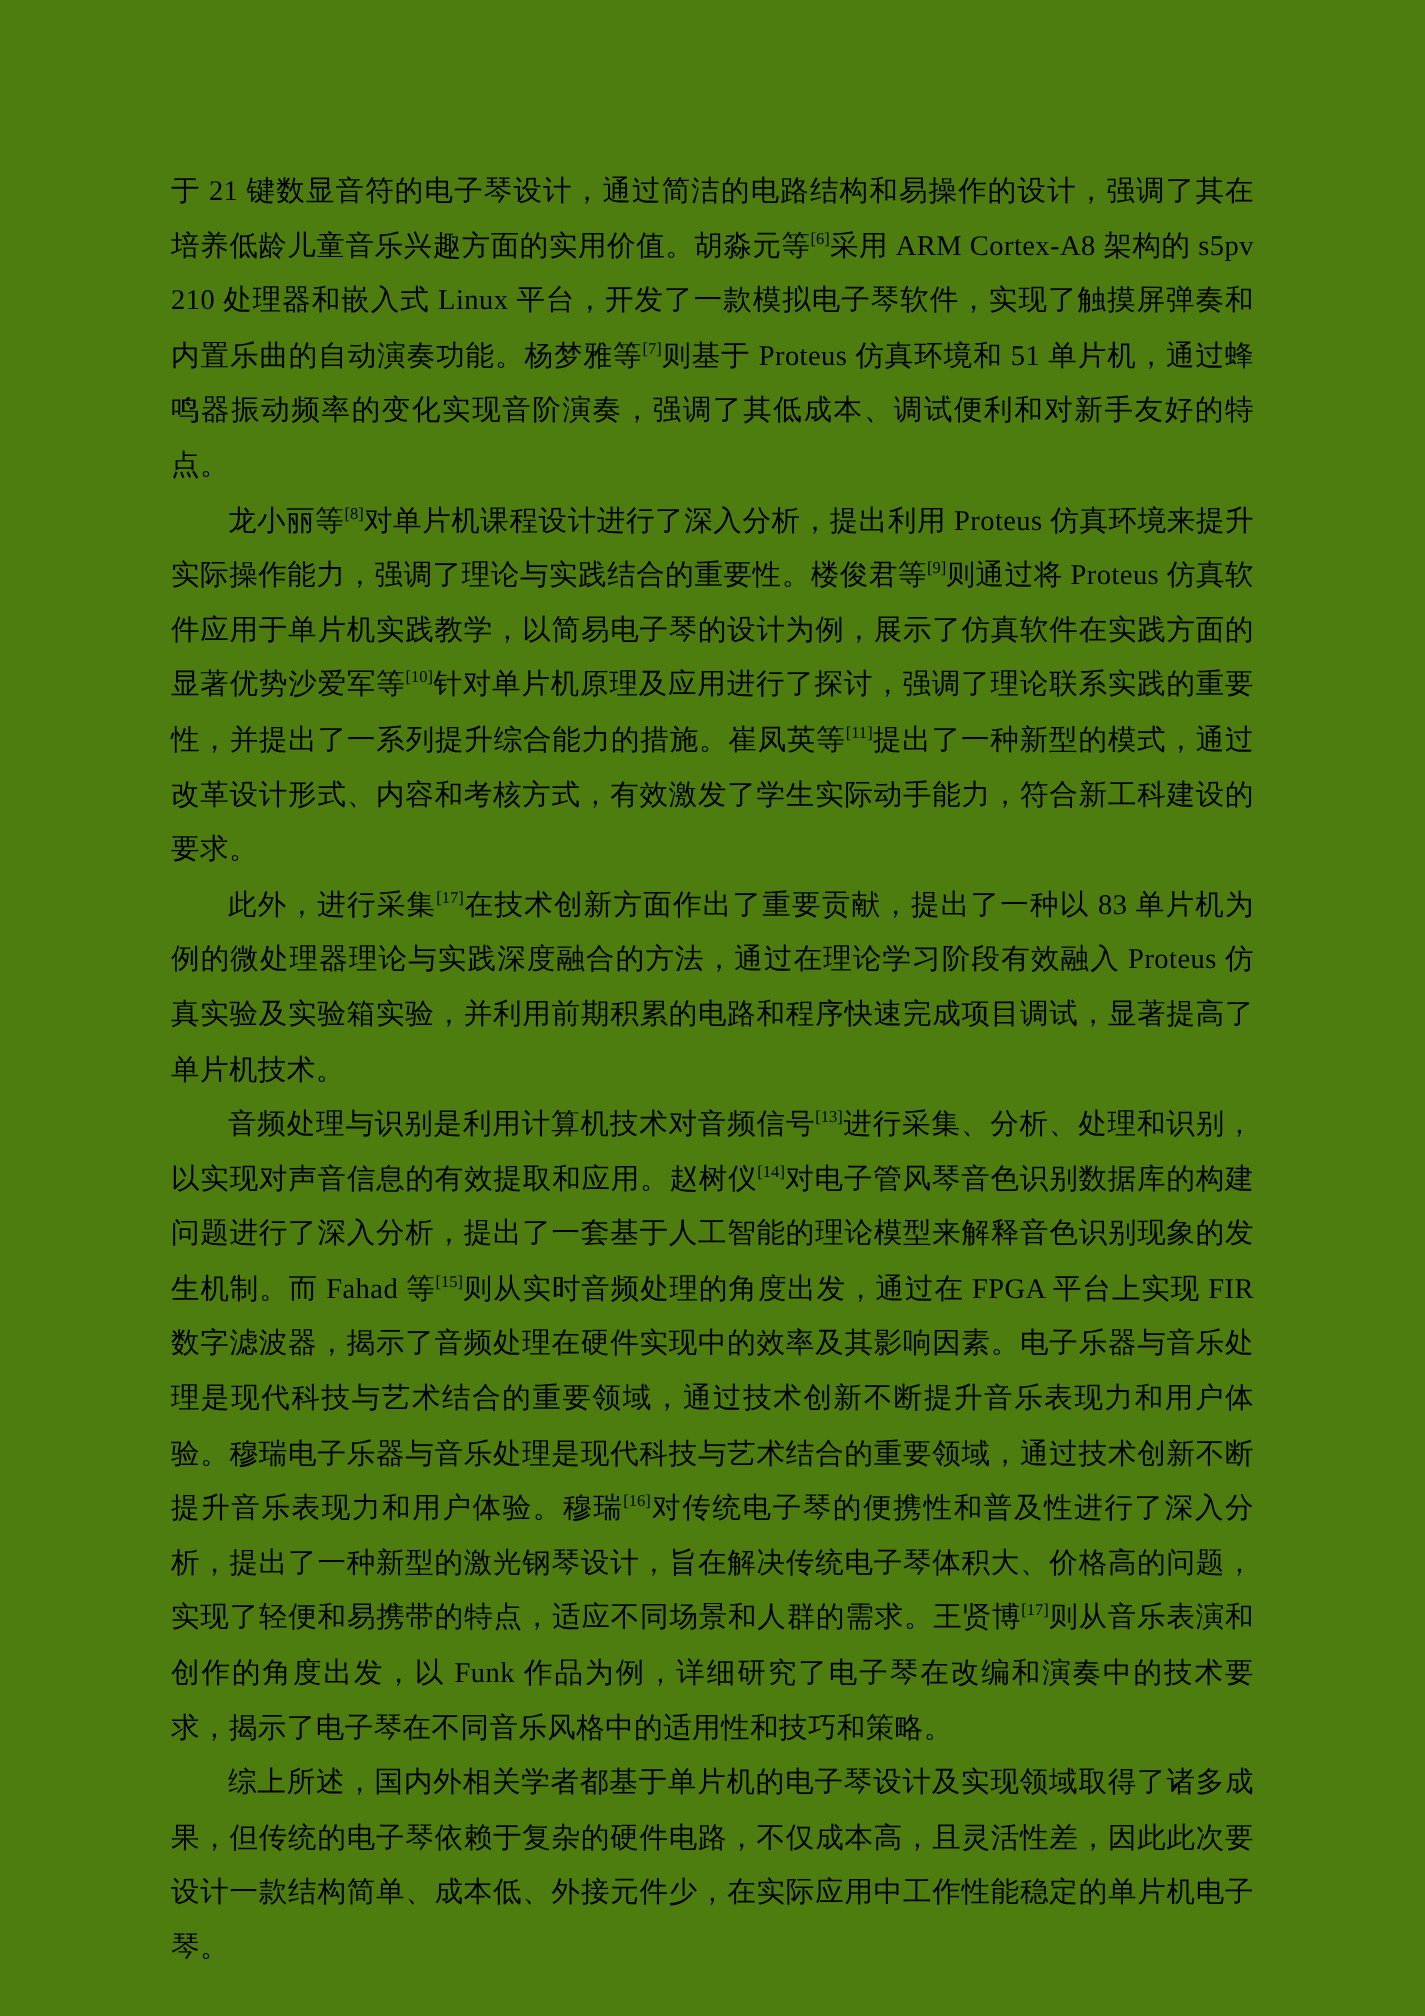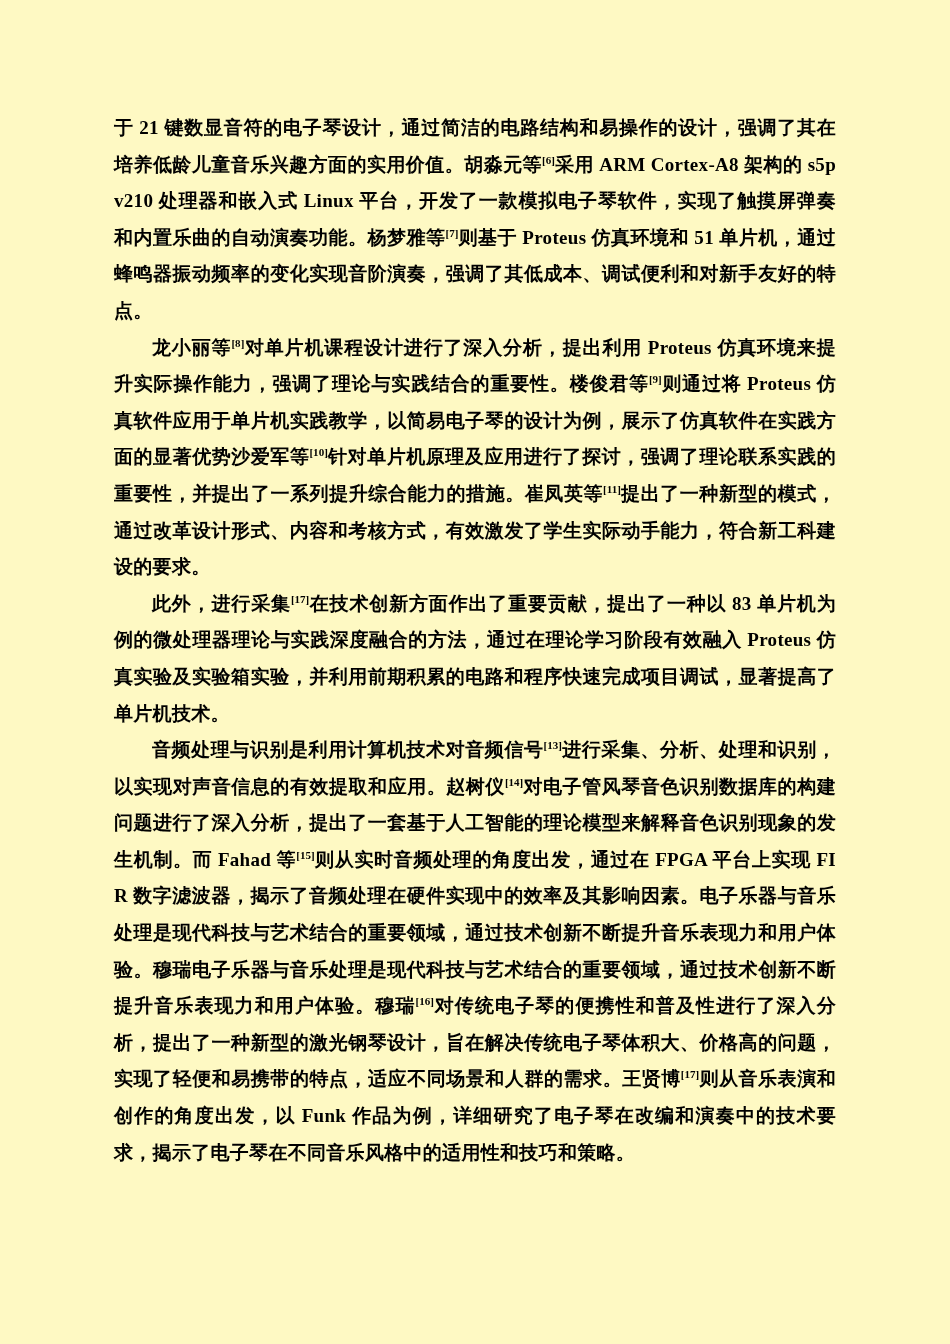--- a/index.html
+++ b/index.html
@@ -11,23 +11,22 @@
     height: 1344px;
     background: #ffffff;
     color: #000000;
     font-family: "Liberation Serif", "DejaVu Serif", serif;
     overflow: hidden;
   }
   .page {
     box-sizing: border-box;
     width: 950px;
     height: 1344px;
-    background: #fef9c3;
+    background: #4d7c0f;
     padding: 110px 114px 0 114px;
-    font-weight: bold;
   }
   .doc-body {
     width: 722px;
   }
   p.para {
     margin: 0;
     padding: 0;
     font-size: 19px;
     line-height: 36.6px;
     text-align: justify;
@@ -47,14 +46,15 @@
 </style>
 </head>
 <body>
 
 <div class="page">
   <div class="doc-body" id="doc-body">
       <p class="para"><span>于 21 键数显音符的电子琴设计，通过简洁的电路结构和易操作的设计，强调了其在培养低龄儿童音乐兴趣方面的实用价值。胡淼元等</span><sup class="cite">[6]</sup><span>采用 ARM Cortex-A8 架构的 s5pv210 处理器和嵌入式 Linux 平台，开发了一款模拟电子琴软件，实现了触摸屏弹奏和内置乐曲的自动演奏功能。杨梦雅等</span><sup class="cite">[7]</sup><span>则基于 Proteus 仿真环境和 51 单片机，通过蜂鸣器振动频率的变化实现音阶演奏，强调了其低成本、调试便利和对新手友好的特点。</span></p>
       <p class="para indent"><span>龙小丽等</span><sup class="cite">[8]</sup><span>对单片机课程设计进行了深入分析，提出利用 Proteus 仿真环境来提升实际操作能力，强调了理论与实践结合的重要性。楼俊君等</span><sup class="cite">[9]</sup><span>则通过将 Proteus 仿真软件应用于单片机实践教学，以简易电子琴的设计为例，展示了仿真软件在实践方面的显著优势沙爱军等</span><sup class="cite">[10]</sup><span>针对单片机原理及应用进行了探讨，强调了理论联系实践的重要性，并提出了一系列提升综合能力的措施。崔凤英等</span><sup class="cite">[11]</sup><span>提出了一种新型的模式，通过改革设计形式、内容和考核方式，有效激发了学生实际动手能力，符合新工科建设的要求。</span></p>
       <p class="para indent"><span>此外，进行采集</span><sup class="cite">[17]</sup><span>在技术创新方面作出了重要贡献，提出了一种以 83 单片机为例的微处理器理论与实践深度融合的方法，通过在理论学习阶段有效融入 Proteus 仿真实验及实验箱实验，并利用前期积累的电路和程序快速完成项目调试，显著提高了单片机技术。</span></p>
       <p class="para indent"><span>音频处理与识别是利用计算机技术对音频信号</span><sup class="cite">[13]</sup><span>进行采集、分析、处理和识别，以实现对声音信息的有效提取和应用。赵树仪</span><sup class="cite">[14]</sup><span>对电子管风琴音色识别数据库的构建问题进行了深入分析，提出了一套基于人工智能的理论模型来解释音色识别现象的发生机制。而 Fahad 等</span><sup class="cite">[15]</sup><span>则从实时音频处理的角度出发，通过在 FPGA 平台上实现 FIR 数字滤波器，揭示了音频处理在硬件实现中的效率及其影响因素。电子乐器与音乐处理是现代科技与艺术结合的重要领域，通过技术创新不断提升音乐表现力和用户体验。穆瑞电子乐器与音乐处理是现代科技与艺术结合的重要领域，通过技术创新不断提升音乐表现力和用户体验。穆瑞</span><sup class="cite">[16]</sup><span>对传统电子琴的便携性和普及性进行了深入分析，提出了一种新型的激光钢琴设计，旨在解决传统电子琴体积大、价格高的问题，实现了轻便和易携带的特点，适应不同场景和人群的需求。王贤博</span><sup class="cite">[17]</sup><span>则从音乐表演和创作的角度出发，以 Funk 作品为例，详细研究了电子琴在改编和演奏中的技术要求，揭示了电子琴在不同音乐风格中的适用性和技巧和策略。</span></p>
+      <p class="para indent"><span>综上所述，国内外相关学者都基于单片机的电子琴设计及实现领域取得了诸多成果，但传统的电子琴依赖于复杂的硬件电路，不仅成本高，且灵活性差，因此此次要设计一款结构简单、成本低、外接元件少，在实际应用中工作性能稳定的单片机电子琴。</span></p>
     </div>
 </div>
 
 </body></html>

